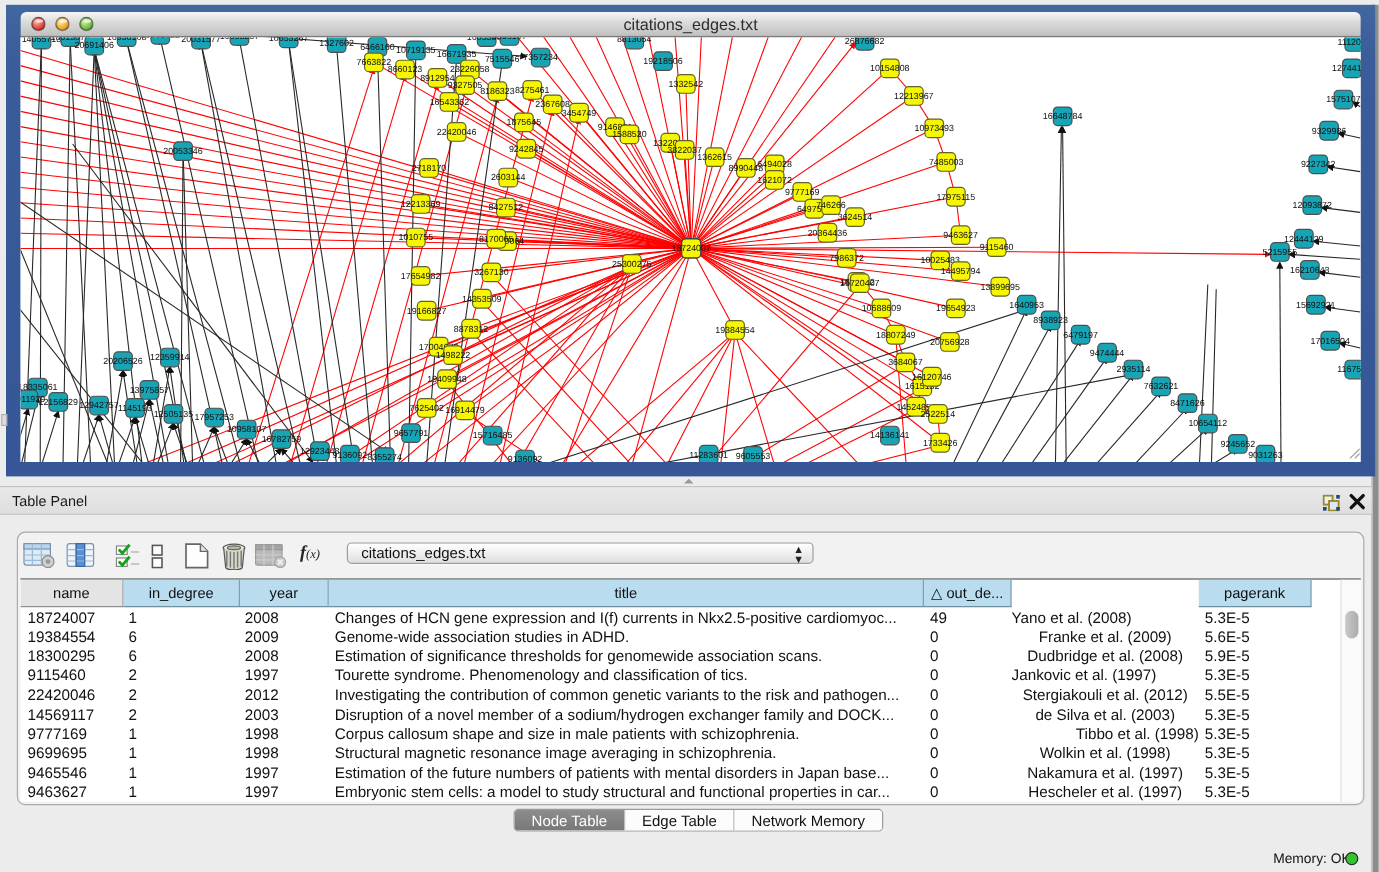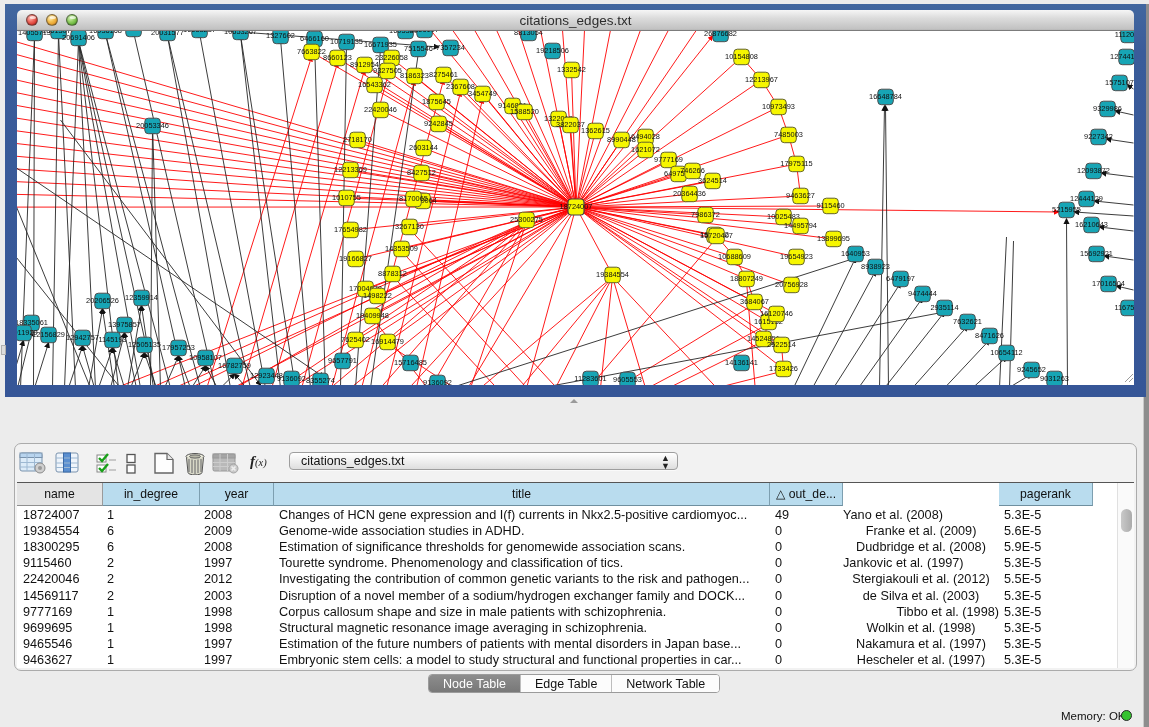--- a/index.html
+++ b/index.html
@@ -604,20 +604,33 @@
             <text x="559" y="178.4" text-anchor="middle">18724007</text>
           </g>
           <g stroke="#9a9a9a" stroke-width="1">
             <line x1="1108" y1="351" x2="1116" y2="343"></line>
             <line x1="1112" y1="351" x2="1116" y2="347"></line>
           </g>
         </svg></div>
   </div>
   <div id="divider"></div>
   <div style="position:absolute;left:1px;top:345px;width:5px;height:10px;background:#dcdcdc;border:1px solid #b0b0b0;"></div>
+  <div id="tp-head">
+      <span class="lbl">Table Panel</span>
+      <svg style="position:absolute;left:1102px;top:6px;" width="15" height="14" viewBox="0 0 15 14">
+        <rect x="1" y="1" width="7.5" height="7.5" fill="#e8f0fa" stroke="#9a8a28" stroke-width="1.6"></rect>
+        <rect x="5.5" y="5.5" width="8" height="8" fill="#dde9f8" stroke="#9a8a28" stroke-width="1.6"></rect>
+        <rect x="11.5" y="0.5" width="3" height="3" fill="#1a4a7a"></rect>
+        <rect x="0.5" y="10.5" width="3" height="3" fill="#1a4a7a"></rect>
+        <rect x="11.5" y="10.5" width="3" height="3" fill="#1a4a7a"></rect>
+      </svg>
+      <svg style="position:absolute;left:1124px;top:5px;" width="14" height="14" viewBox="0 0 14 14">
+        <path d="M2 2L12 12M12 2L2 12" stroke="#111" stroke-width="2.8" stroke-linecap="round"></path>
+      </svg>
+    </div>
   <div id="panelbox"></div>
   <div id="toolbar">
       <svg class="icon" style="left:2px;top:2px;" width="29" height="22" viewBox="0 0 29 22">
         <rect x="1" y="1" width="22" height="18" rx="2" fill="#dcebf8" stroke="#7a93ad"></rect>
         <rect x="1" y="1" width="22" height="4.5" fill="#b8d4ee" stroke="#7a93ad"></rect>
         <path d="M1 10.5h22M1 15h22M8 1v18M15.5 1v18" stroke="#9db8d2" stroke-width="1" fill="none"></path>
         <circle cx="21" cy="16" r="5" fill="#cfcfcf" stroke="#8a8a8a"></circle>
         <circle cx="21" cy="16" r="2" fill="#9a9a9a"></circle>
       </svg>
       <svg class="icon" style="left:38px;top:2px;" width="28" height="22" viewBox="0 0 28 22">
@@ -758,19 +771,19 @@
           <span class="c" style="left:987px;width:88px;">5.3E-5</span>
         </div>
       </div>
     <div id="vsb">
         <div class="thumb"></div>
       </div>
   </div>
   <div id="tabs">
     <div class="t sel">Node Table</div>
       <div class="t">Edge Table</div>
-      <div class="t">Network Table</div>
+      <div class="t">Network Memory</div>
   </div>
   <div id="status">
       <span class="mem">Memory: OK</span>
       <span class="dot"></span>
     </div>
 </div>
 
 </body></html>

